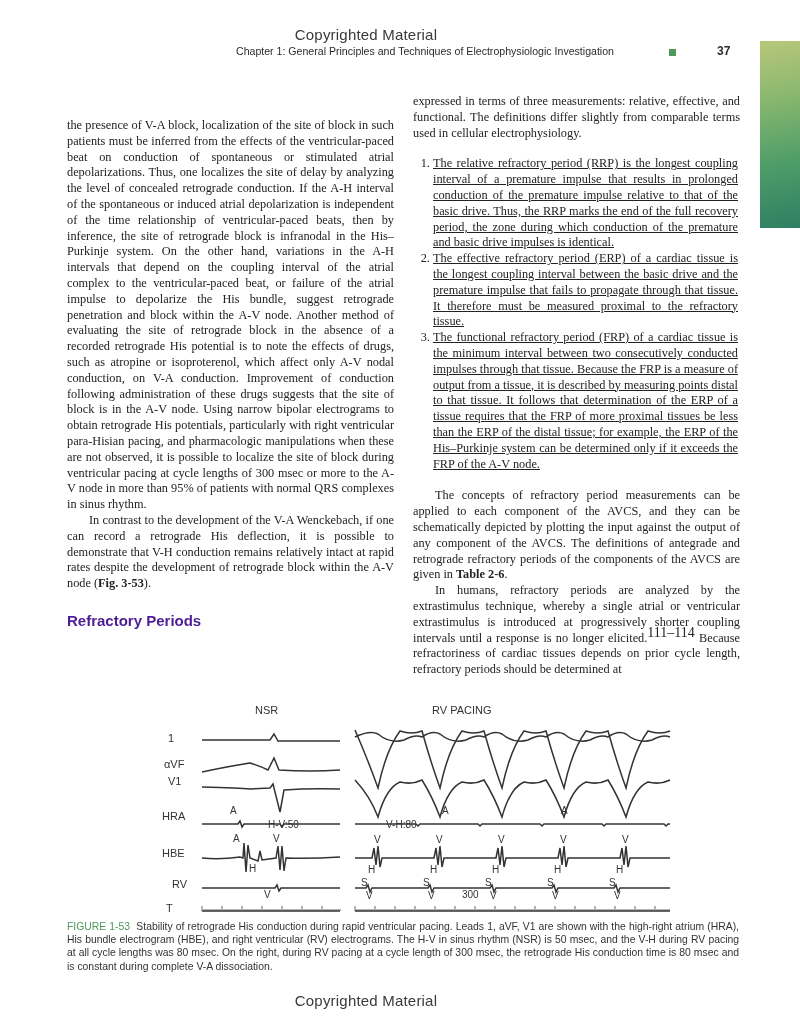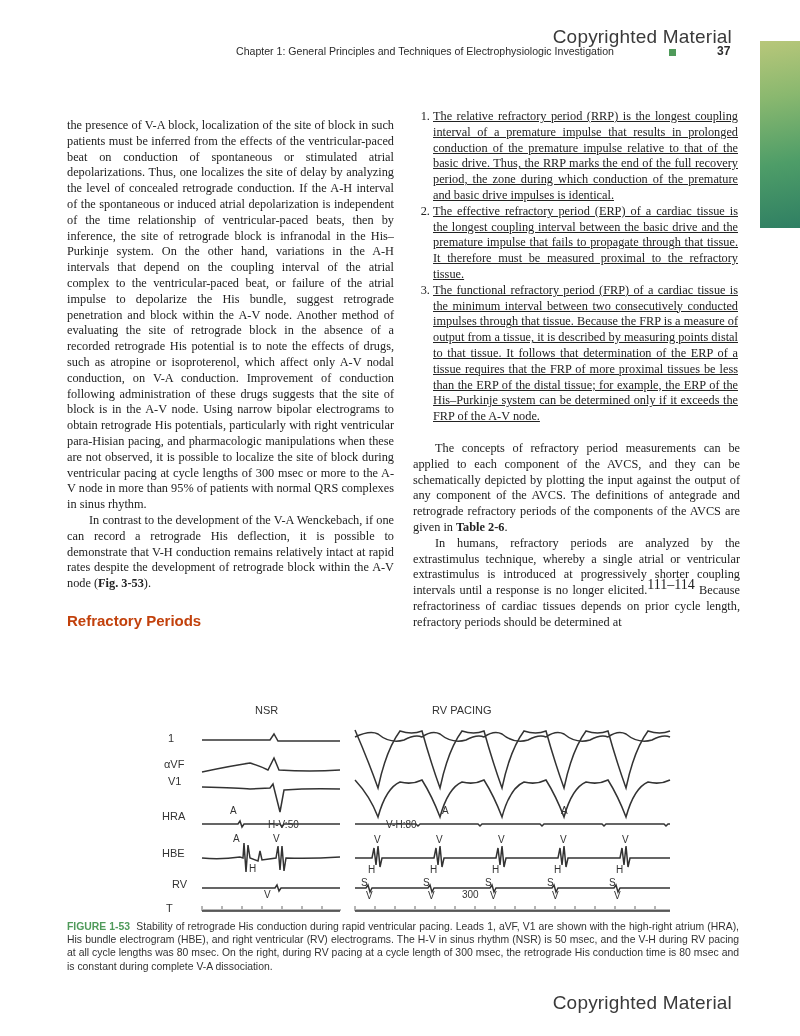--- a/index.html
+++ b/index.html
@@ -1,54 +1,55 @@
 <!DOCTYPE html>
 <html><head>
 <meta charset="utf-8">
 <style>
   html, body { margin: 0; padding: 0; }
   body { width: 800px; height: 1036px; background: #ffffff; position: relative; overflow: hidden; color: #222; }
-  .copyright { position: absolute; left: 0; width: 732px; text-align: right; font-family: "Liberation Sans", sans-serif; font-size: 19px; color: #3a3a3a; letter-spacing: 0.2px; }
+  .copyright { position: absolute; left: 0; width: 732px; text-align: center; font-family: "Liberation Sans", sans-serif; font-size: 15px; color: #3a3a3a; letter-spacing: 0.2px; }
   .copyright.top { top: 26px; }
   .copyright.bottom { top: 992px; }
   .running-head { position: absolute; top: 45px; left: 236px; font-family: "Liberation Sans", sans-serif; font-size: 11.5px; color: #2b2b2b; transform: scaleX(0.92); transform-origin: left top; white-space: nowrap; }
   .head-square { position: absolute; top: 49px; left: 669px; width: 7px; height: 7px; background: #4f9a5a; }
   .page-number { position: absolute; top: 44px; left: 717px; font-family: "Liberation Sans", sans-serif; font-weight: bold; font-size: 12px; color: #2b2b2b; }
   .thumb-tab { position: absolute; top: 41px; left: 760px; width: 40px; height: 187px; background: linear-gradient(170deg, #b8c77a 0%, #8ab86f 30%, #4e9d68 65%, #2f7f63 100%); }
   .col { position: absolute; top: 94px; width: 327px; font-family: "Liberation Serif", serif; font-size: 12.3px; line-height: 15.8px; text-align: justify; color: #222; }
   .col.left { left: 67px; margin-top: 24px; }
   .col.right { left: 413px; }
   .col p { margin: 0; }
   .indent { text-indent: 22px; }
-  .section-heading { font-family: "Liberation Sans", sans-serif; font-weight: bold; font-size: 15px; color: #c2410c; margin: 21px 0 9px 0; }
+  .section-heading { font-family: "Liberation Sans", sans-serif; font-weight: bold; font-size: 15px; color: #4c1d95; margin: 21px 0 9px 0; }
   ol.defs { margin: 15px 2px 16px 0; padding: 0 0 0 20px; text-decoration: underline; }
   ol.defs li { padding-left: 0; }
   sup { font-size: 14px; line-height: 0; }
   .figure { position: absolute; left: 160px; top: 700px; width: 580px; height: 215px; }
   .figure svg text { font-family: "Liberation Sans", sans-serif; fill: #333; }
   .caption { position: absolute; top: 920px; left: 67px; width: 672px; font-family: "Liberation Sans", sans-serif; font-size: 10.4px; line-height: 13.2px; color: #333; text-align: justify; }
-  .caption .fig-label { color: #4f9a5a; font-weight: bold; }
+  .caption .fig-label { color: #4f9a5a; font-weight: normal; }
 </style>
 </head>
 <body>
 
 <div class="copyright top">Copyrighted Material</div>
 
 <div class="running-head">Chapter 1: General Principles and Techniques of Electrophysiologic Investigation</div>
 <div class="head-square"></div>
 <div class="page-number">37</div>
 <div class="thumb-tab"></div>
 
 <div class="col left">
   <p>the presence of V-A block, localization of the site of block in such patients must be inferred from the effects of the ventricular-paced beat on conduction of spontaneous or stimulated atrial depolarizations. Thus, one localizes the site of delay by analyzing the level of concealed retrograde conduction. If the A-H interval of the spontaneous or induced atrial depolarization is independent of the time relationship of ventricular-paced beats, then by inference, the site of retrograde block is infranodal in the His–Purkinje system. On the other hand, variations in the A-H intervals that depend on the coupling interval of the atrial complex to the ventricular-paced beat, or failure of the atrial impulse to depolarize the His bundle, suggest retrograde penetration and block within the A-V node. Another method of evaluating the site of retrograde block in the absence of a recorded retrograde His potential is to note the effects of drugs, such as atropine or isoproterenol, which affect only A-V nodal conduction, on V-A conduction. Improvement of conduction following administration of these drugs suggests that the site of block is in the A-V node. Using narrow bipolar electrograms to obtain retrograde His potentials, particularly with right ventricular para-Hisian pacing, and pharmacologic manipulations when these are not observed, it is possible to localize the site of block during ventricular pacing at cycle lengths of 300 msec or more to the A-V node in more than 95% of patients with normal QRS complexes in sinus rhythm.</p>
   <p class="indent"><span>In contrast to the development of the V-A Wenckebach, if one can record a retrograde His deflection, it is possible to demonstrate that V-H conduction remains relatively intact at rapid rates despite the development of retrograde block within the A-V node (</span><b>Fig. 3-53</b><span>).</span></p>
   <div class="section-heading">Refractory Periods</div>
 </div>
 
 <div class="col right">
+  <p>expressed in terms of three measurements: relative, effective, and functional. The definitions differ slightly from comparable terms used in cellular electrophysiology.</p>
   <ol class="defs">
     <li>The relative refractory period (RRP) is the longest coupling interval of a premature impulse that results in prolonged conduction of the premature impulse relative to that of the basic drive. Thus, the RRP marks the end of the full recovery period, the zone during which conduction of the premature and basic drive impulses is identical.</li>
     <li>The effective refractory period (ERP) of a cardiac tissue is the longest coupling interval between the basic drive and the premature impulse that fails to propagate through that tissue. It therefore must be measured proximal to the refractory tissue.</li>
     <li>The functional refractory period (FRP) of a cardiac tissue is the minimum interval between two consecutively conducted impulses through that tissue. Because the FRP is a measure of output from a tissue, it is described by measuring points distal to that tissue. It follows that determination of the ERP of a tissue requires that the FRP of more proximal tissues be less than the ERP of the distal tissue; for example, the ERP of the His–Purkinje system can be determined only if it exceeds the FRP of the A-V node.</li>
   </ol>
   <p class="indent"><span>The concepts of refractory period measurements can be applied to each component of the AVCS, and they can be schematically depicted by plotting the input against the output of any component of the AVCS. The definitions of antegrade and retrograde refractory periods of the components of the AVCS are given in </span><b>Table 2-6</b><span>.</span></p>
   <p class="indent"><span>In humans, refractory periods are analyzed by the extrastimulus technique, whereby a single atrial or ventricular extrastimulus is introduced at progressively shorter coupling intervals until a response is no longer elicited.</span><sup>111–114</sup><span> Because refractoriness of cardiac tissues depends on prior cycle length, refractory periods should be determined at</span></p>
 </div>
 
 <div class="figure">

